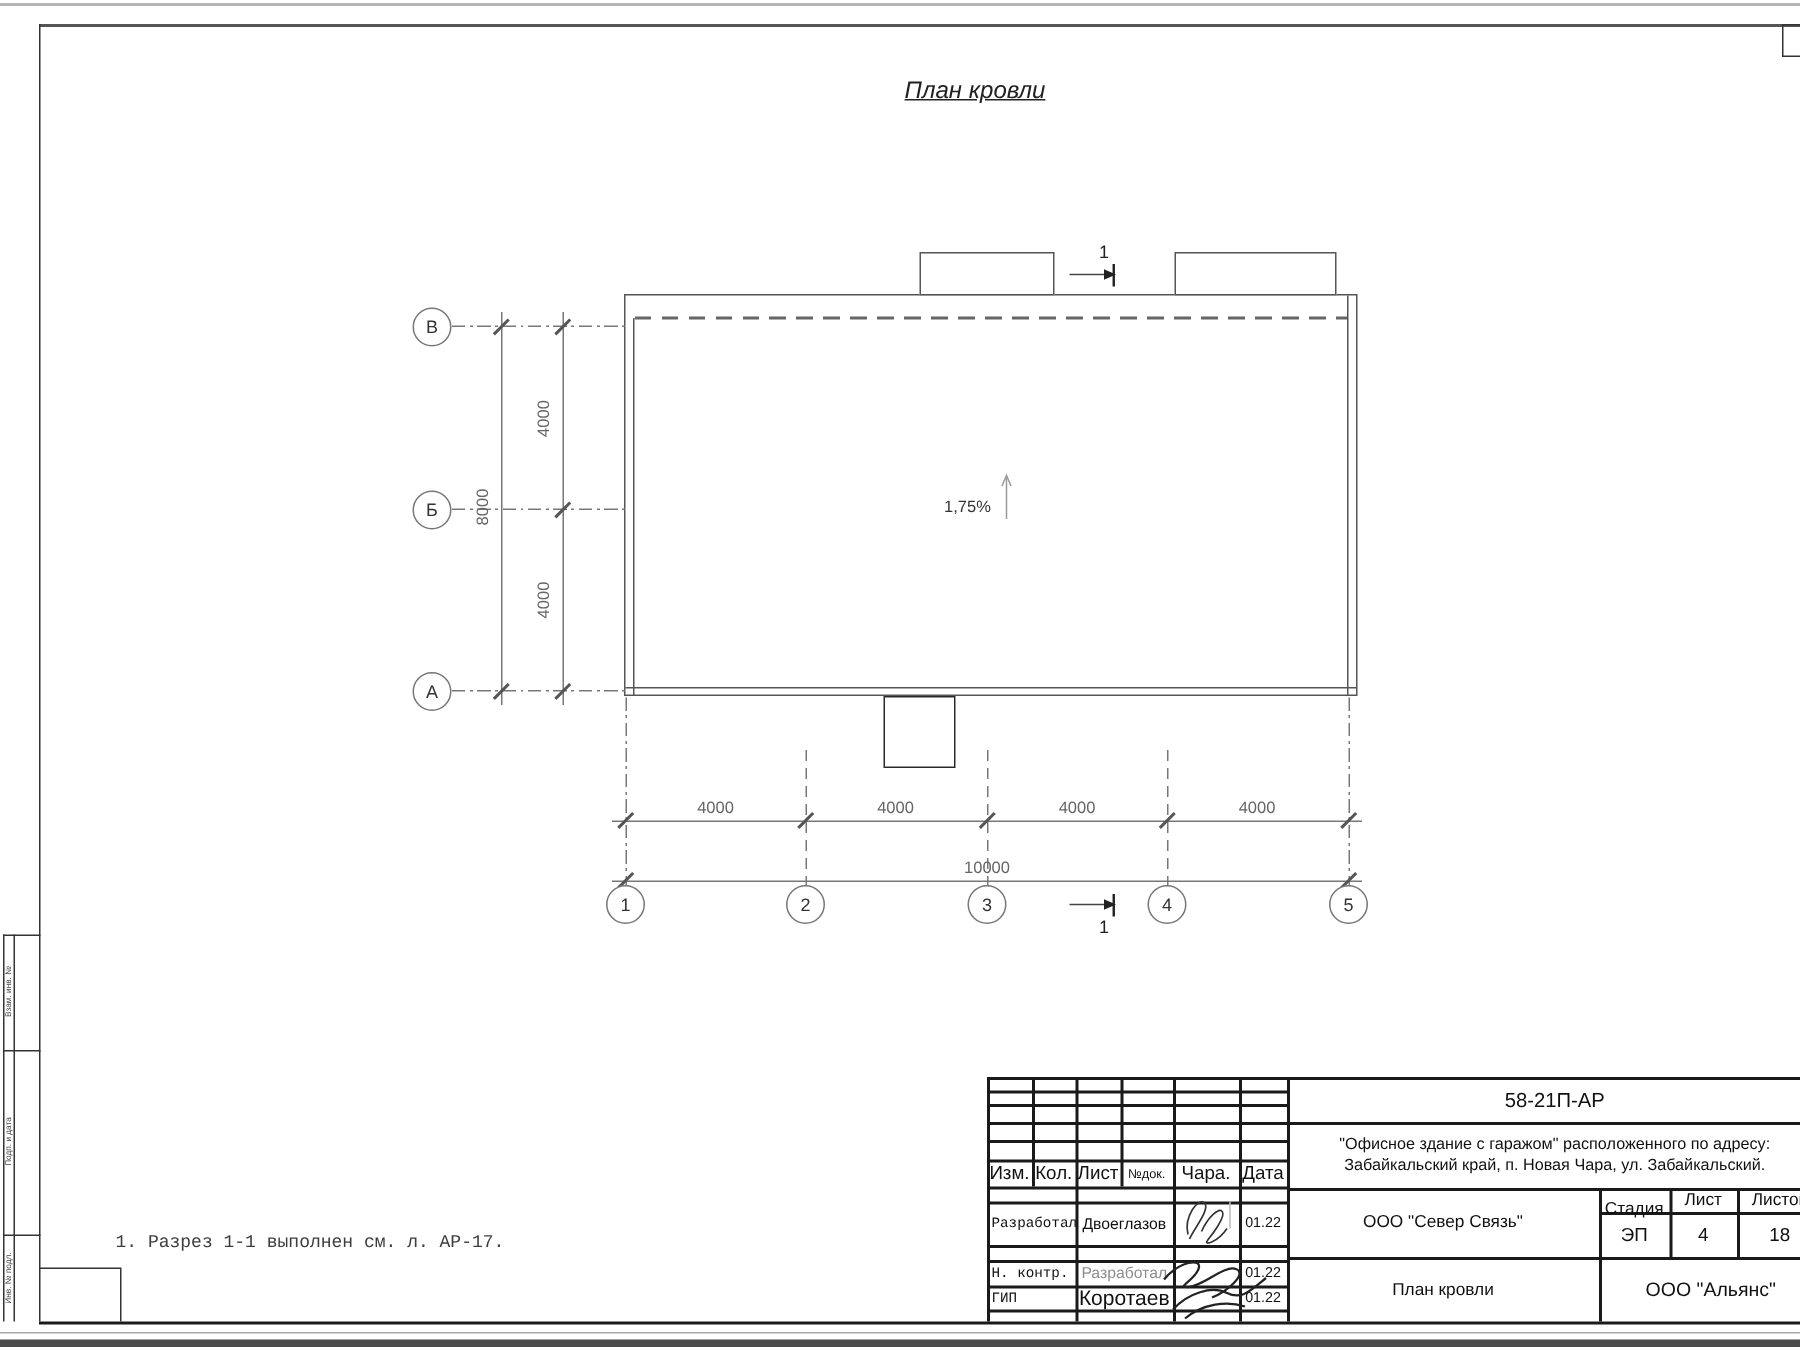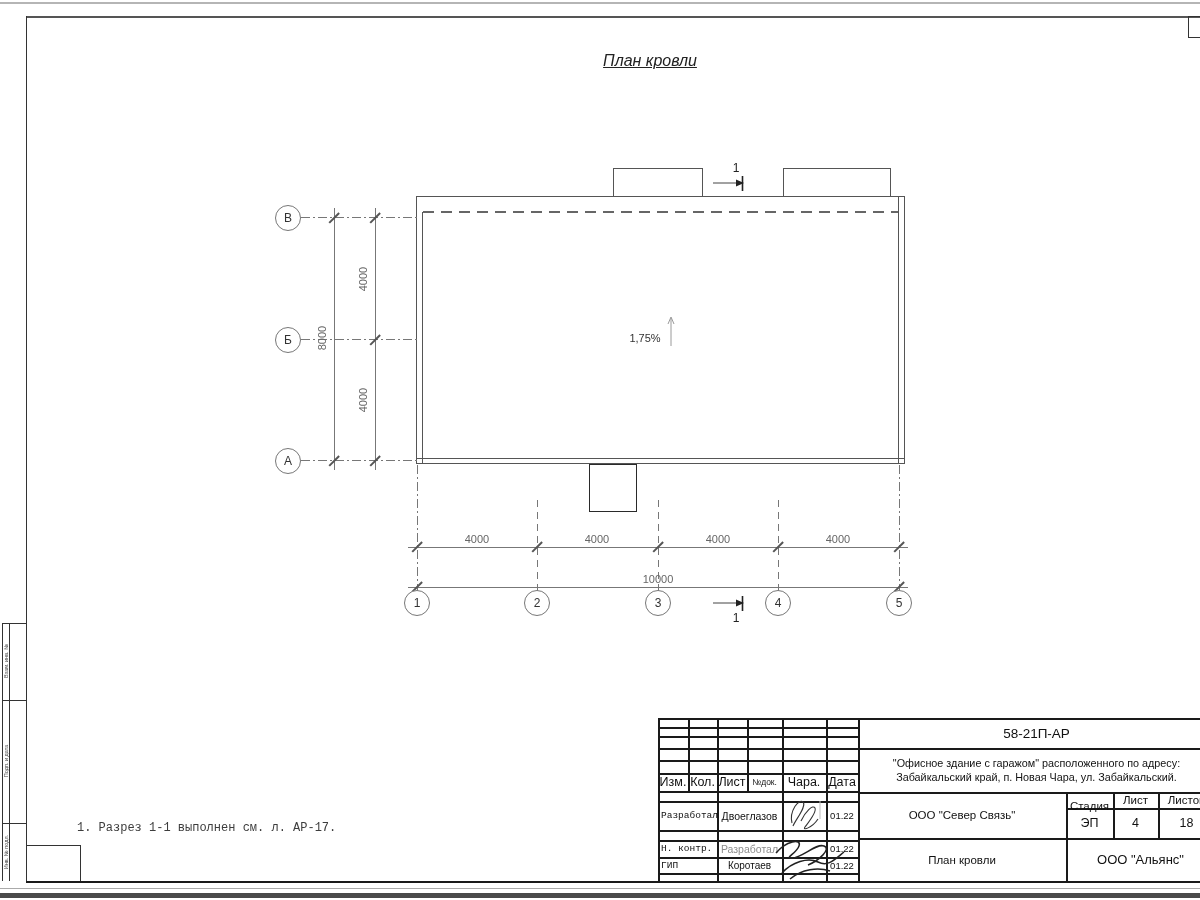--- a/index.html
+++ b/index.html
@@ -167,21 +167,21 @@
 <div class="cell" style="left:782px;top:773px;width:44px;height:18px;font-size:12.5px;">Чара.</div>
 <div class="cell" style="left:826px;top:773px;width:32px;height:18px;font-size:12.5px;">Дата</div>
 
 <div class="cell cell-l" style="left:661px;top:801px;width:56px;height:29px;font-size:9.5px;">Разработал</div>
 <div class="cell" style="left:717px;top:801px;width:65px;height:29px;font-size:10.5px;">Двоеглазов</div>
 <div class="cell" style="left:826px;top:801px;width:32px;height:29px;font-size:9.5px;">01.22</div>
 <div class="cell cell-l" style="left:661px;top:840px;width:56px;height:17px;font-size:9.5px;">Н. контр.</div>
 <div class="cell" style="left:717px;top:840px;width:65px;height:17px;font-size:10.5px;color:#8d8d8d;">Разработал</div>
 <div class="cell" style="left:826px;top:840px;width:32px;height:17px;font-size:9.5px;">01.22</div>
 <div class="cell cell-l" style="left:661px;top:857px;width:56px;height:16px;font-size:9.5px;">ГИП</div>
-<div class="cell" style="left:717px;top:857px;width:65px;height:16px;font-size:10px;">Коротаев</div>
+<div class="cell" style="left:717px;top:857px;width:65px;height:16px;font-size:14px;">Коротаев</div>
 <div class="cell" style="left:826px;top:857px;width:32px;height:16px;font-size:9.5px;">01.22</div>
 
 <svg class="abs" style="left:784px;top:793px;" width="42" height="40">
   <path d="M8,30 C5,18 15,5 19,9 C23,13 12,26 9,33 M17,28 C21,19 29,11 31,15 C33,19 24,30 21,34 C18,38 28,35 34,26" fill="none" stroke="#333" stroke-width="1.1"></path>
   <line x1="36" y1="8" x2="36" y2="26" stroke="#bbb" stroke-width="1"></line>
 </svg>
 <svg class="abs" style="left:770px;top:835px;" width="80" height="46">
   <path d="M6,18 C16,6 32,3 29,11 C26,19 14,23 22,23 C32,23 46,8 54,11 C62,14 48,26 38,30 M12,38 C22,27 38,22 48,27 C58,32 64,25 74,17 M20,44 C32,34 48,32 60,36" fill="none" stroke="#222" stroke-width="1.5"></path>
 </svg>
 

